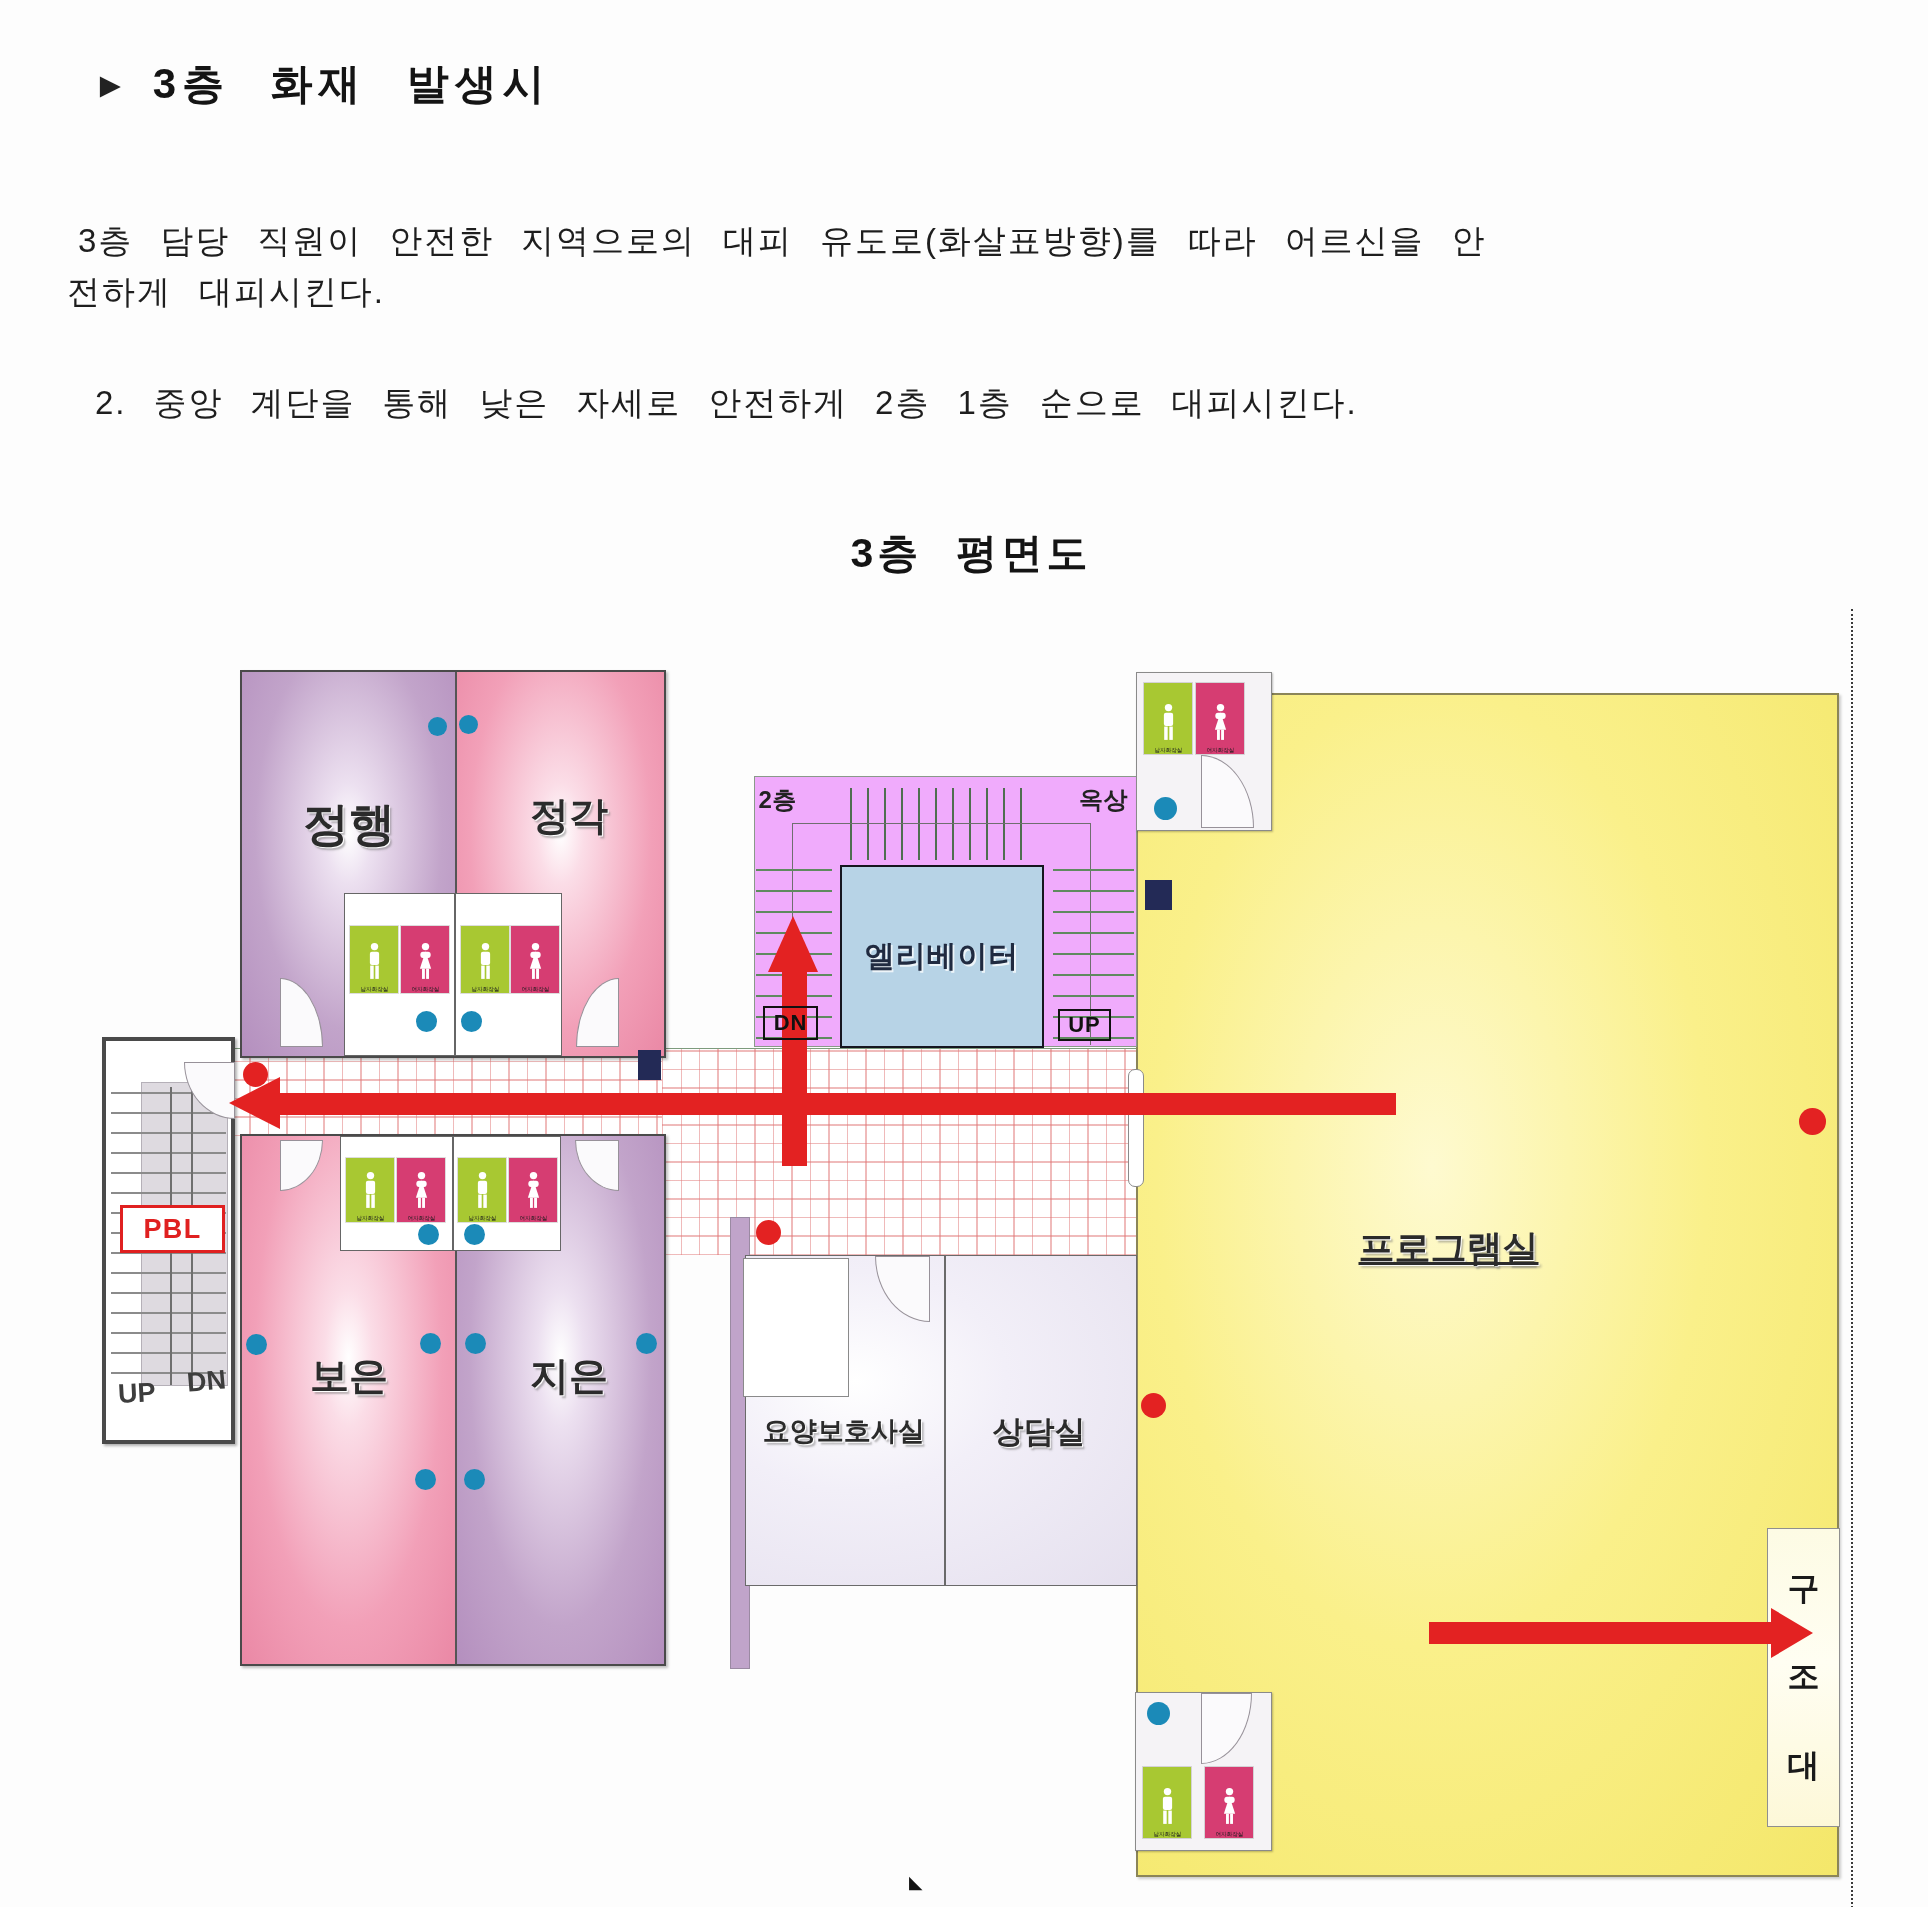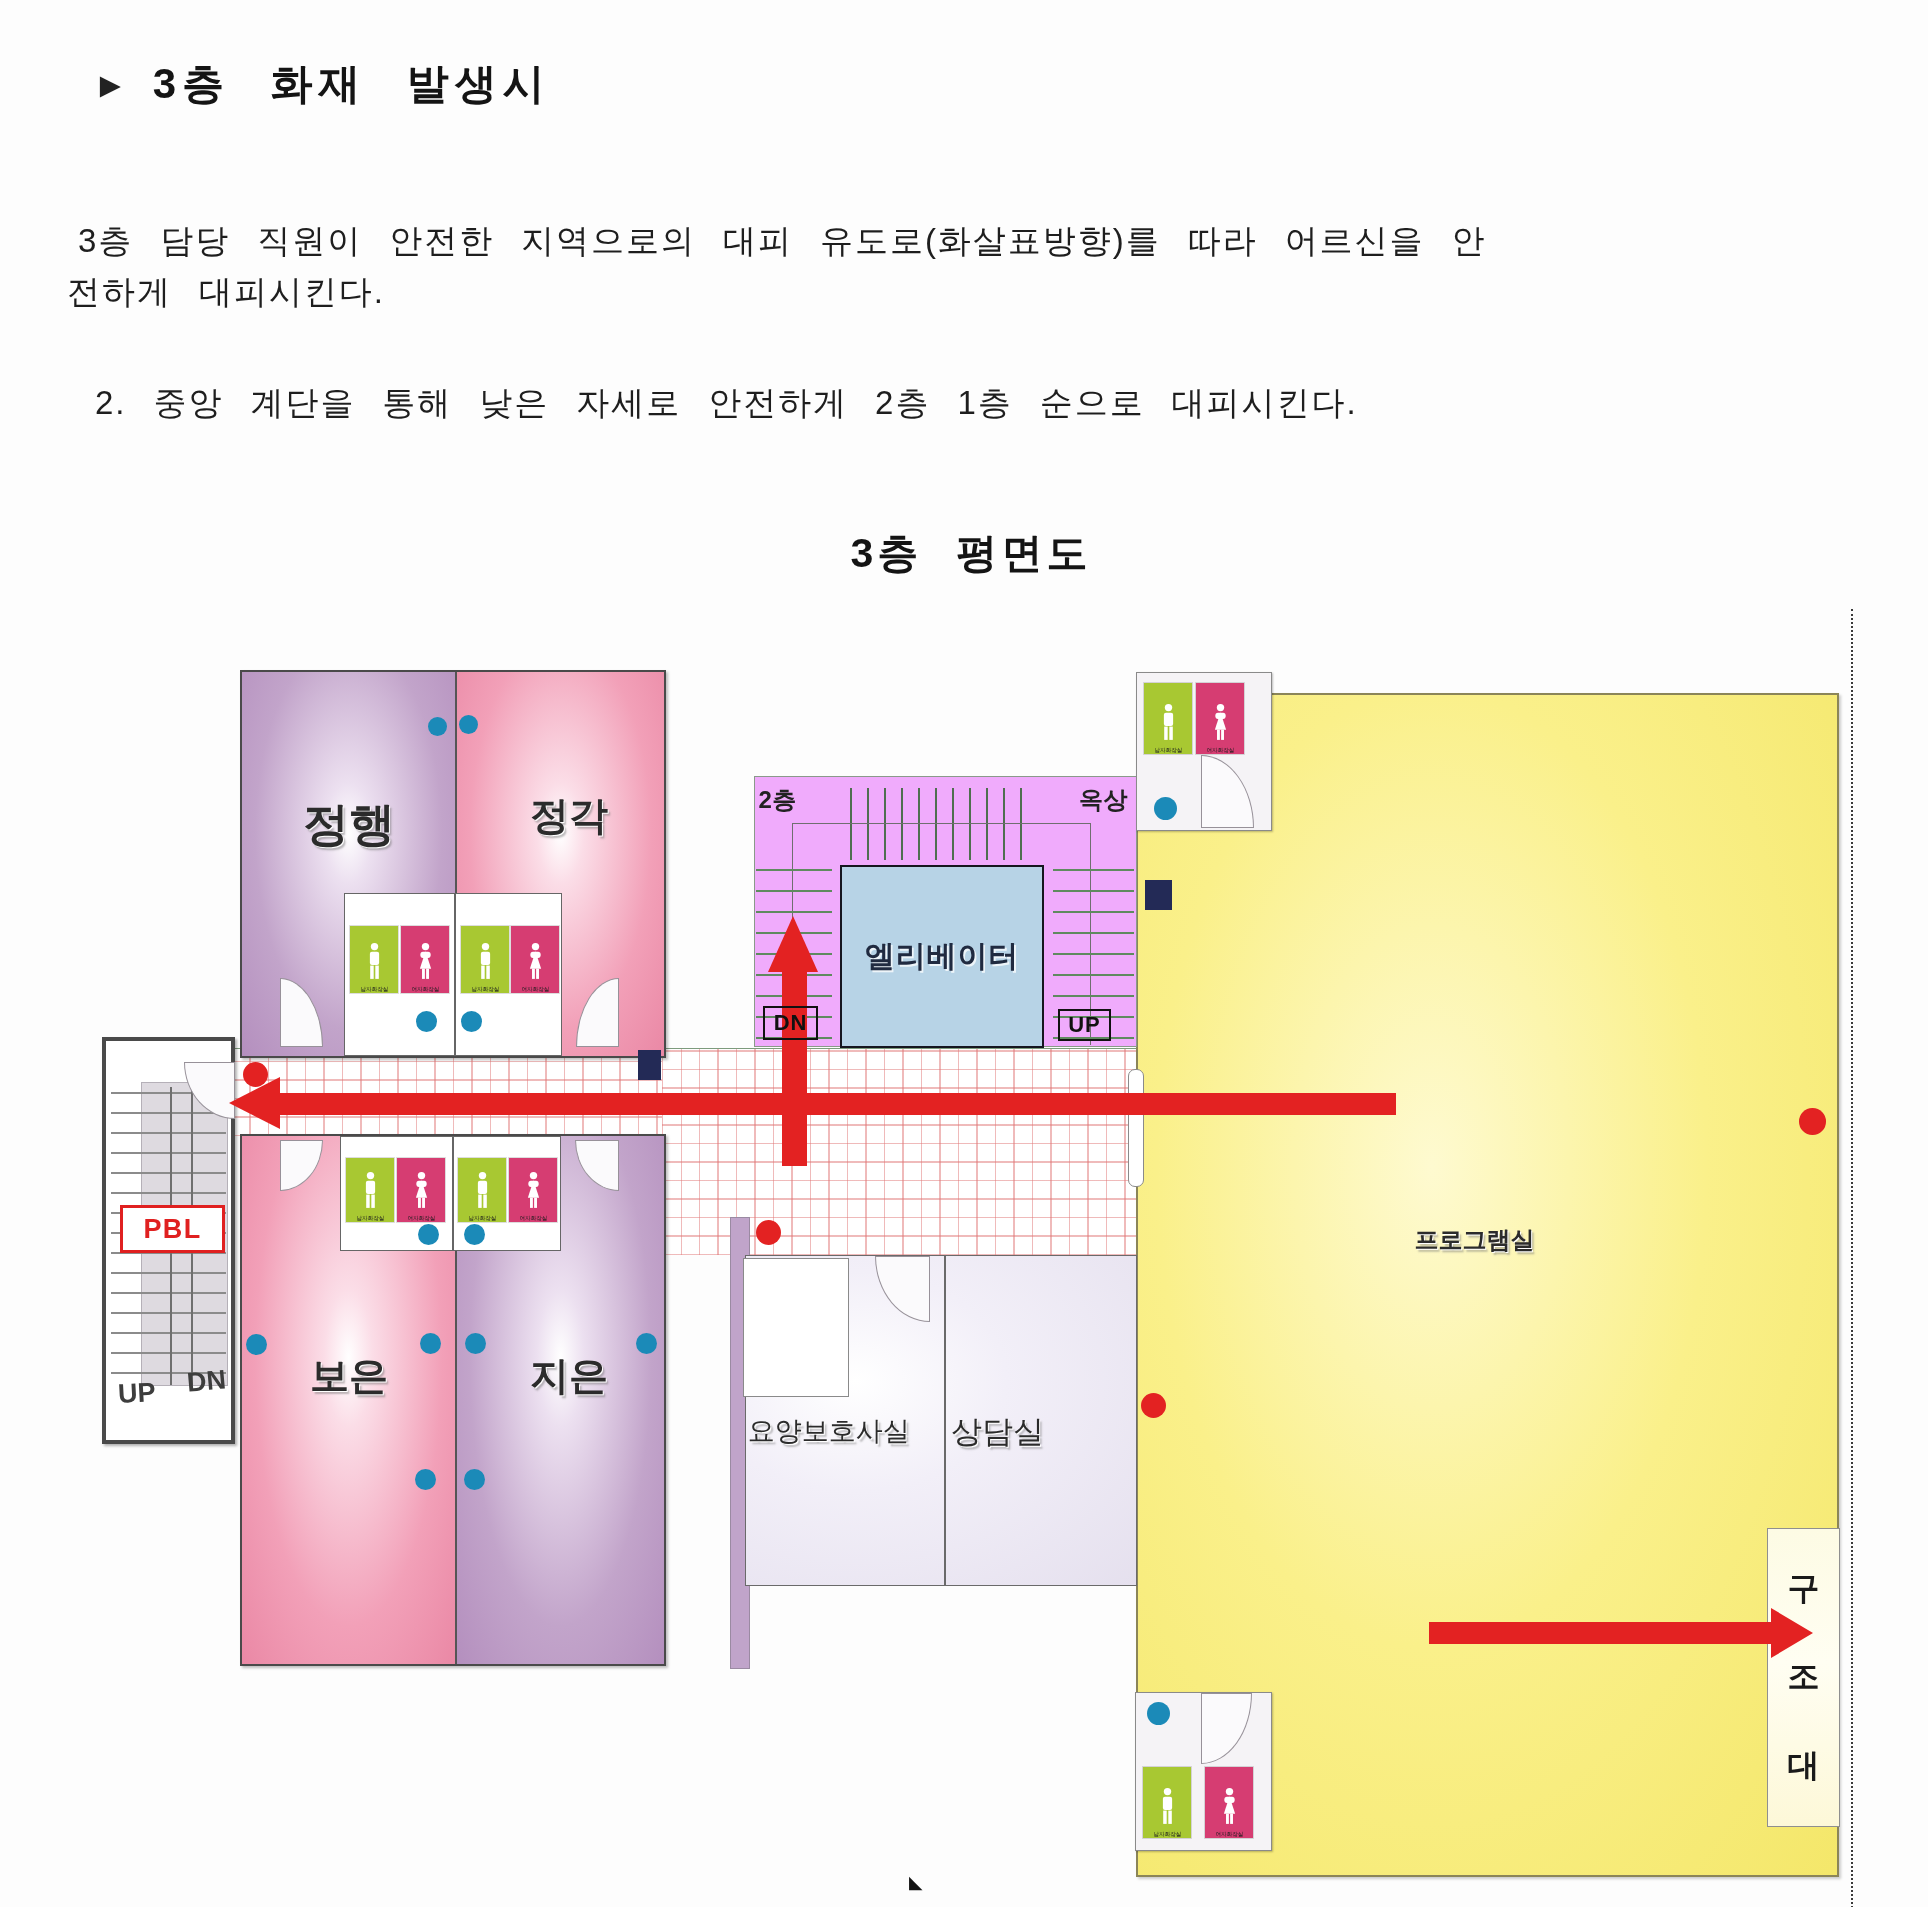--- a/index.html
+++ b/index.html
@@ -73,21 +73,21 @@
   
   .yellow{position:absolute;background:radial-gradient(ellipse at 42% 40%, #fefad0 0%, #faf08a 48%, #f4e76a 100%);
           border:2.6px solid #8b8558;box-shadow:1.8px 1.8px 2.6px rgba(0,0,0,.2);}
   .rescue{position:absolute;background:linear-gradient(180deg,#fdfbe4,#fffef2 45%,#fdf8d8);border:1.8px solid #8f8f8f;
           display:flex;flex-direction:column;align-items:center;justify-content:space-around;padding:16px 0;}
   .rescue span{font-size:32px;font-weight:700;color:#1a1a1a;}
 
   
   .midrooms{position:absolute;border:1.8px solid #6a6a6a;
       background:radial-gradient(ellipse at 28% 38%, #ffffff 0%, #f2eff8 38%, #e5e0ee 100%);}
-  .midrooms .lbl{position:absolute;font-weight:400;color:#2b2b2b;text-align:left;
+  .midrooms .lbl{position:absolute;font-weight:700;color:#2b2b2b;text-align:center;
       text-shadow:0.9px 0.9px 0 #fff,2.6px 2.6px 1.8px rgba(110,110,110,.45);}
 
   
   .arrow-body{position:absolute;background:#e32222;z-index:6;}
   .ah{position:absolute;width:0;height:0;z-index:6;}
   .ah.left{border-top:26.5px solid transparent;border-bottom:26.5px solid transparent;border-right:51px solid #e32222;}
   .ah.up{border-left:25.6px solid transparent;border-right:25.6px solid transparent;border-bottom:56px solid #e32222;}
   .ah.right{border-top:25px solid transparent;border-bottom:25px solid transparent;border-left:42px solid #e32222;}
 
   .walldoor{position:absolute;background:#fff;border:1.8px solid #8a8a8a;border-radius:7px;z-index:5;}
@@ -108,21 +108,21 @@
   <div class="abs bodyline" style="left:78px;top:219px;">3층 담당 직원이 안전한 지역으로의 대피 유도로(화살표방향)를 따라 어르신을 안</div>
   <div class="abs bodyline" style="left:67px;top:270px;">전하게 대피시킨다.</div>
   <div class="abs bodyline" style="left:95px;top:381px;">2. 중앙 계단을 통해 낮은 자세로 안전하게 2층 1층 순으로 대피시킨다.</div>
 
   <div class="abs plan-title" style="left:768px;top:526px;width:406px;">3층 평면도</div>
 
   <div class="abs grid" style="left:231px;top:1048px;width:431px;height:87px;border-top:1.8px solid #7d9b7d;"></div>
   <div class="abs grid" style="left:662px;top:1048px;width:476px;height:206px;border-top:1.8px solid #7d9b7d;"></div>
 
   <div class="yellow" style="left:1136px;top:693px;width:699px;height:1180px;">
-    <div class="room-label" style="position:absolute;left:222px;top:529px;width:229px;font-size:24px;">프로그램실</div>
+    <div class="room-label" style="position:absolute;left:196px;top:529px;width:229px;font-size:36px;text-decoration:underline;">프로그램실</div>
   </div>
 
   <div class="rescue" style="left:1767px;top:1528px;width:71px;height:265px;">
     <span>구</span>
     <span>조</span>
     <span>대</span>
   </div>
 
   <div class="stairbox" style="left:102px;top:1037px;width:125px;height:399px;">
     <div class="shaft" style="left:35px;top:41px;width:85px;height:302px;"></div>

